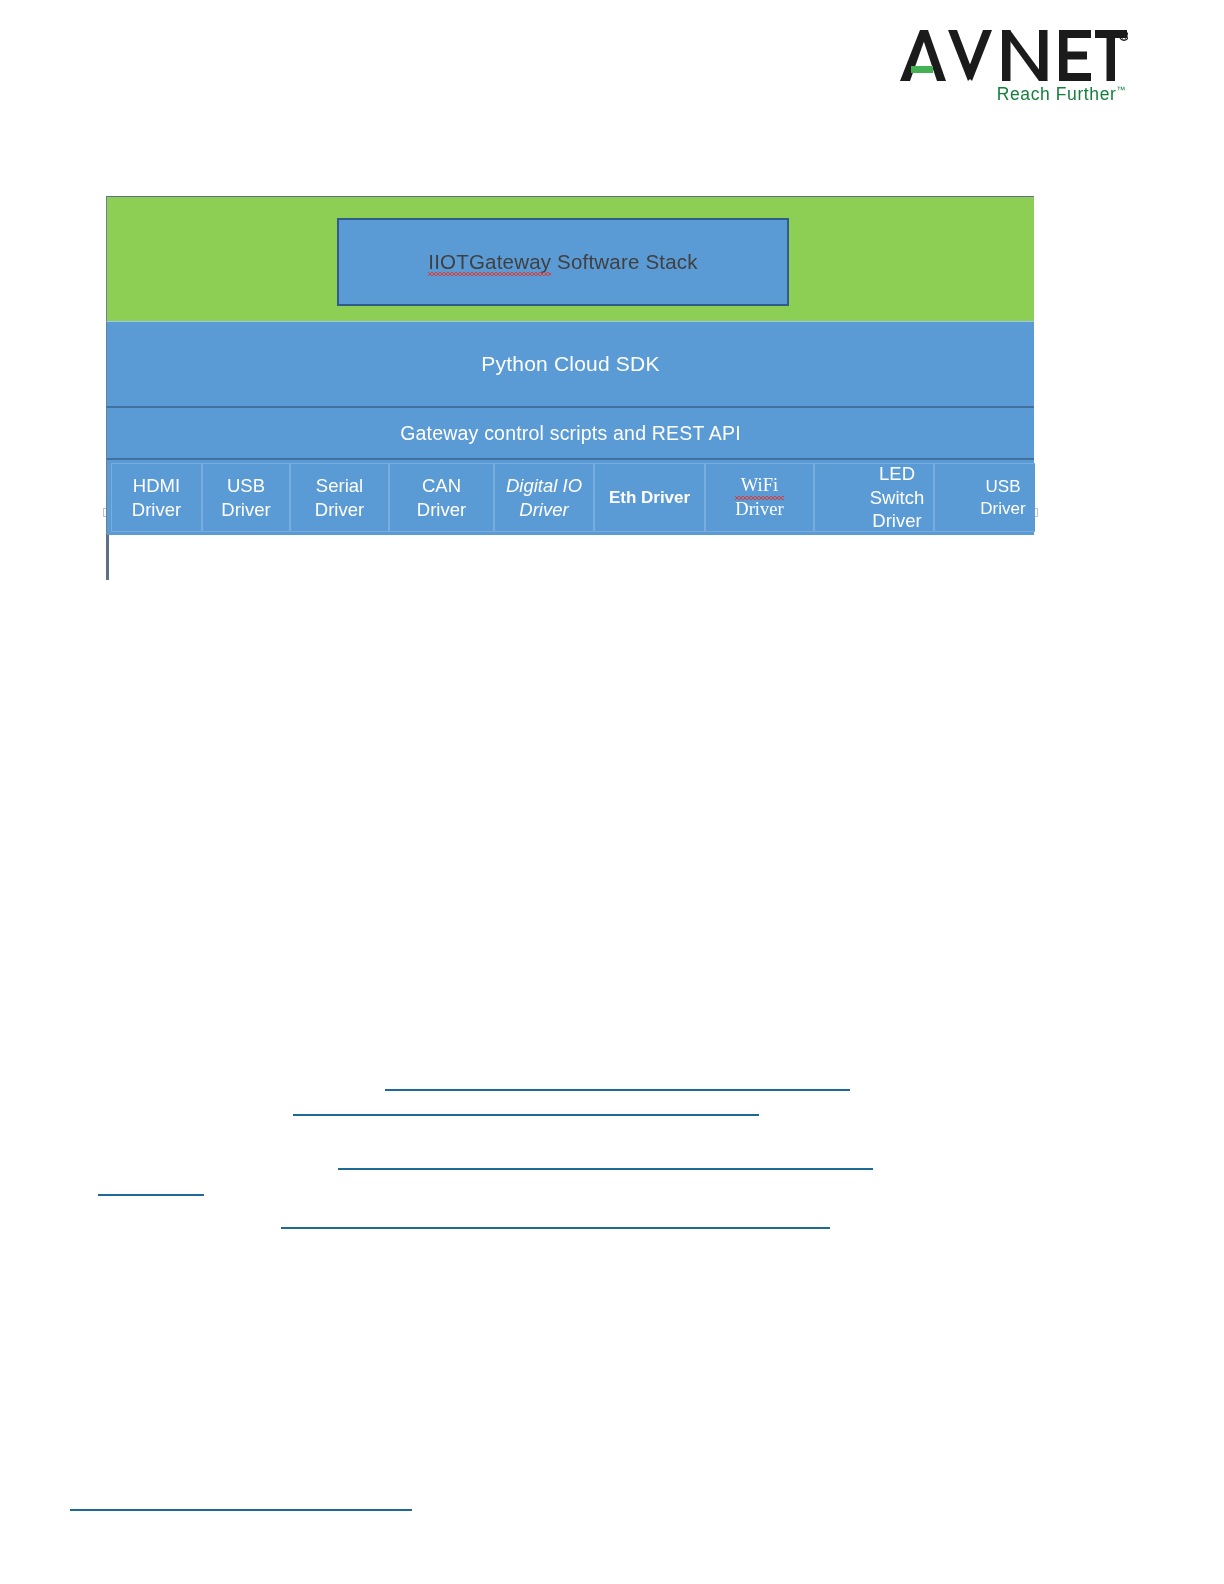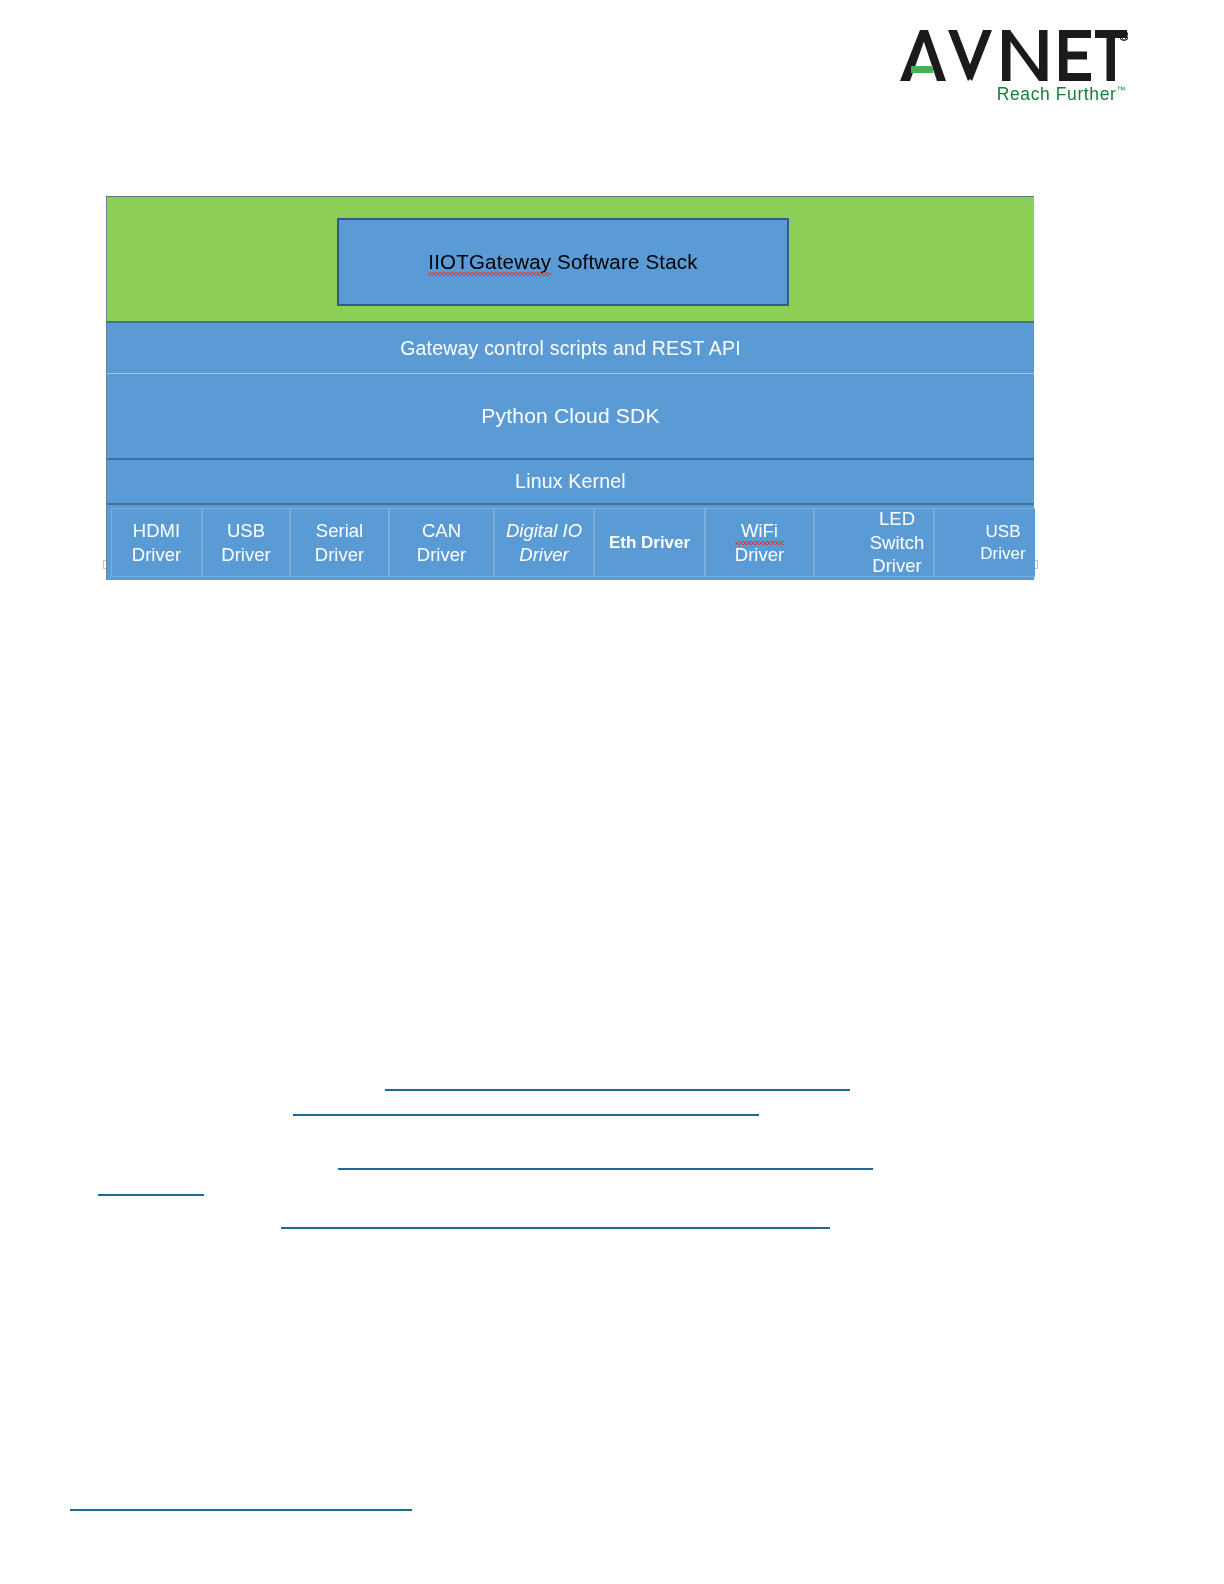--- a/index.html
+++ b/index.html
@@ -84,21 +84,21 @@
     left: 230px;
     top: 21px;
     width: 452px;
     height: 88px;
     background: #5B9BD5;
     border: 2px solid #2F5C8A;
     box-sizing: border-box;
     display: flex;
     align-items: center;
     justify-content: center;
-    color: #000000;
+    color: #404040;
     font-size: 20.5px;
   }
 
   .squiggle {
     position: relative;
     display: inline-block;
   }
   .squiggle::after {
     content: "";
     position: absolute;
@@ -222,33 +222,30 @@
 
 <div class="stack">
   <div class="stack-outer-left"></div>
 
   <div class="band band-green">
     <div class="inner-box">
       <span><span class="squiggle">IIOTGateway</span><span> Software Stack</span></span>
     </div>
   </div>
 
-  <div class="band band-blue-2">
-    <span>Gateway control scripts and REST API</span>
-  </div>
-
   <div class="band band-blue-1">
     <span>Python Cloud SDK</span>
     <div class="handle handle-left"></div>
     <div class="handle handle-right"></div>
   </div>
 
-  <div class="band band-blue-3">
-    <span>Linux Kernel</span>
-  </div>
+  <div class="band band-blue-2">
+    <span>Gateway control scripts and REST API</span>
+  </div>
+
 
   <div class="driver-frame">
     <div class="driver-row" id="driver-row">
         <div class="driver-cell" style="width: 92px; flex: 0 0 92px;">
           <div>
             <span class="lbl">HDMI</span>
             <span class="lbl">Driver</span>
           </div>
         </div>
         <div class="driver-cell" style="width: 88px; flex: 0 0 88px;">
@@ -273,21 +270,21 @@
           <div>
             <span class="lbl">Digital IO</span>
             <span class="lbl">Driver</span>
           </div>
         </div>
         <div class="driver-cell small" style="width: 111px; flex: 0 0 111px; font-weight: bold;">
           <div>
             <span class="lbl">Eth Driver</span>
           </div>
         </div>
-        <div class="driver-cell" style="width: 109px; flex: 0 0 109px;">
+        <div class="driver-cell" style="width: 109px; flex: 0 0 109px; font-family: Liberation Serif, serif;">
           <div>
             <span class="lbl squiggle">WiFi</span>
             <span class="lbl">Driver</span>
           </div>
         </div>
         <div class="driver-cell" style="width: 120px; flex: 0 0 120px; padding-left: 48px;">
           <div>
             <span class="lbl">LED Switch</span>
             <span class="lbl">Driver</span>
           </div>

